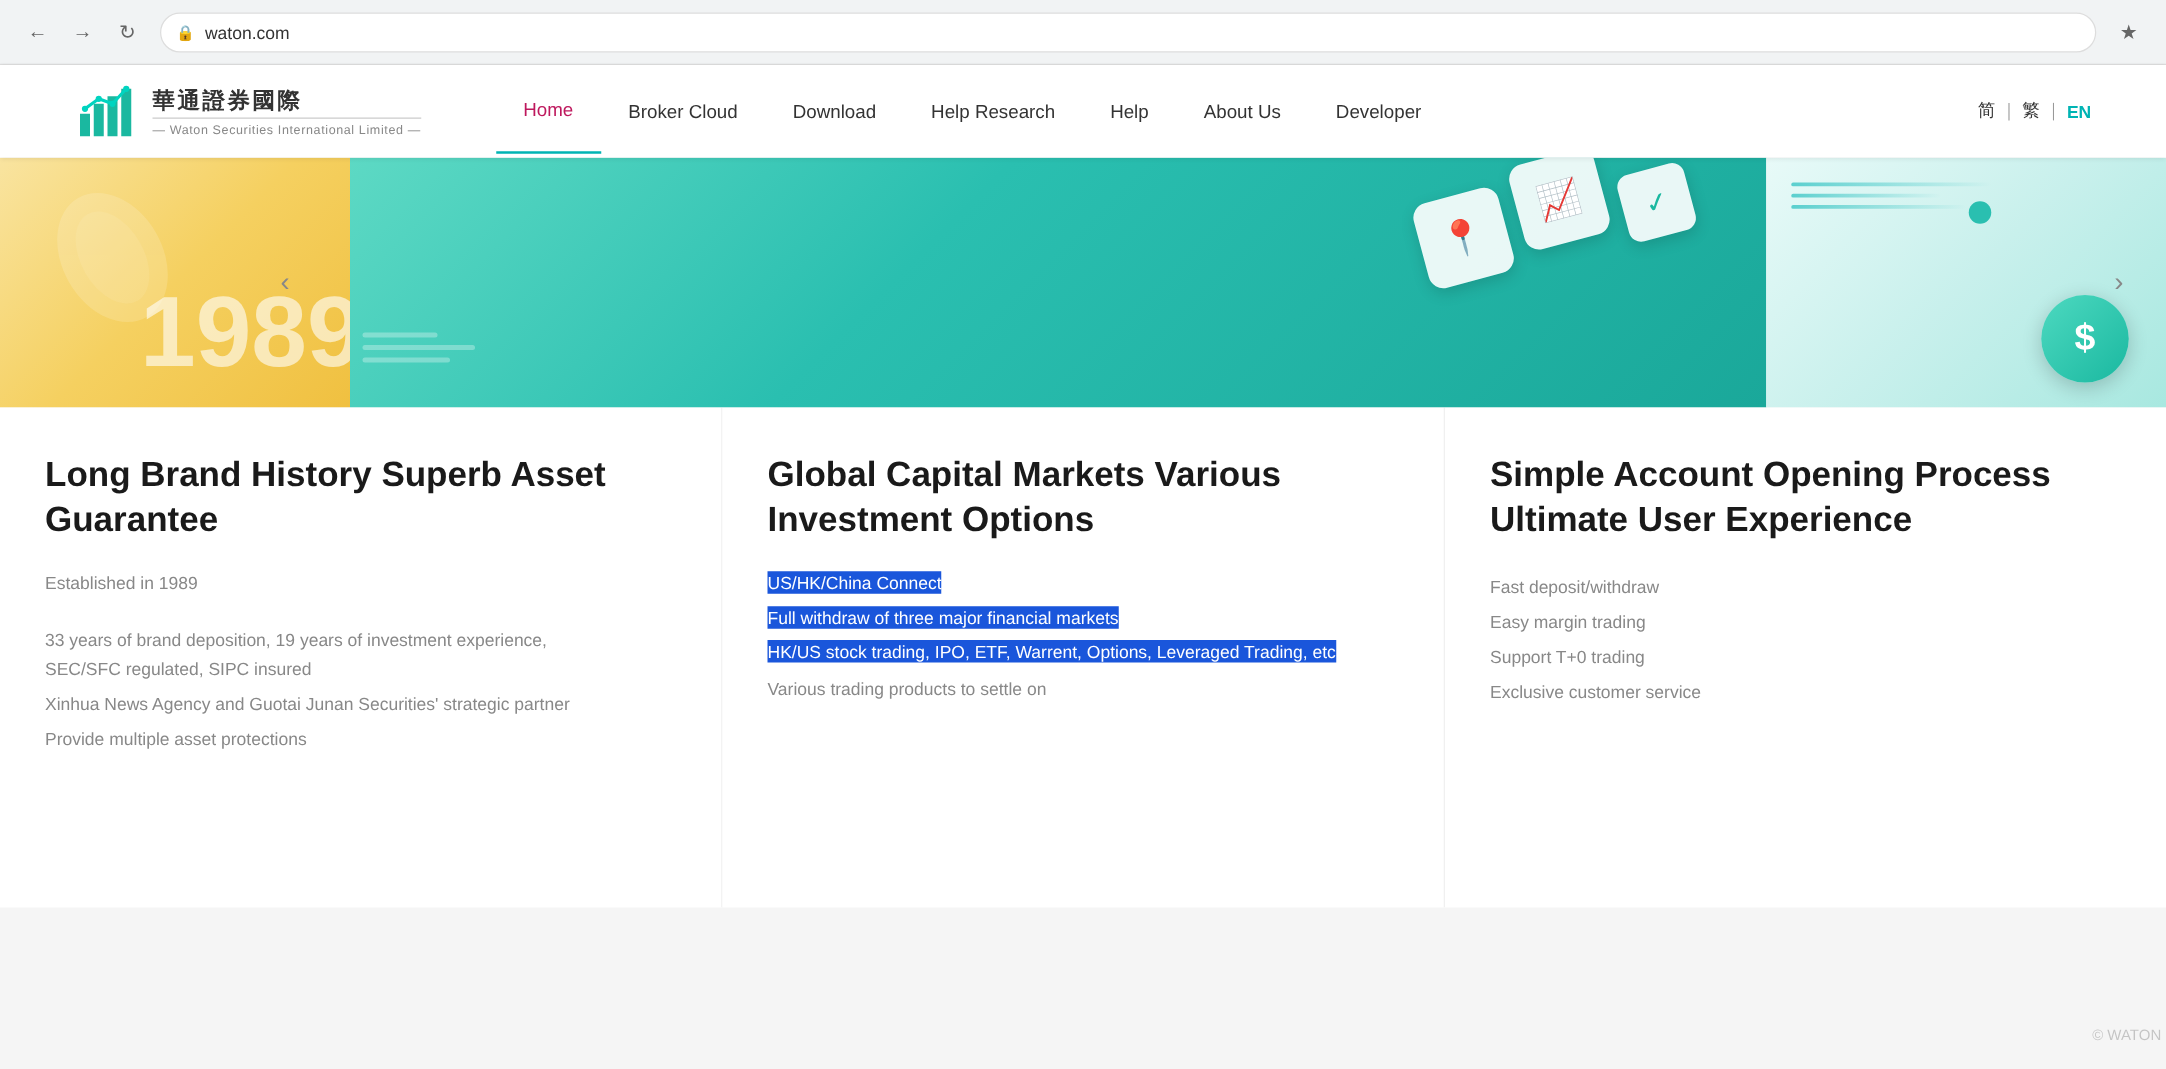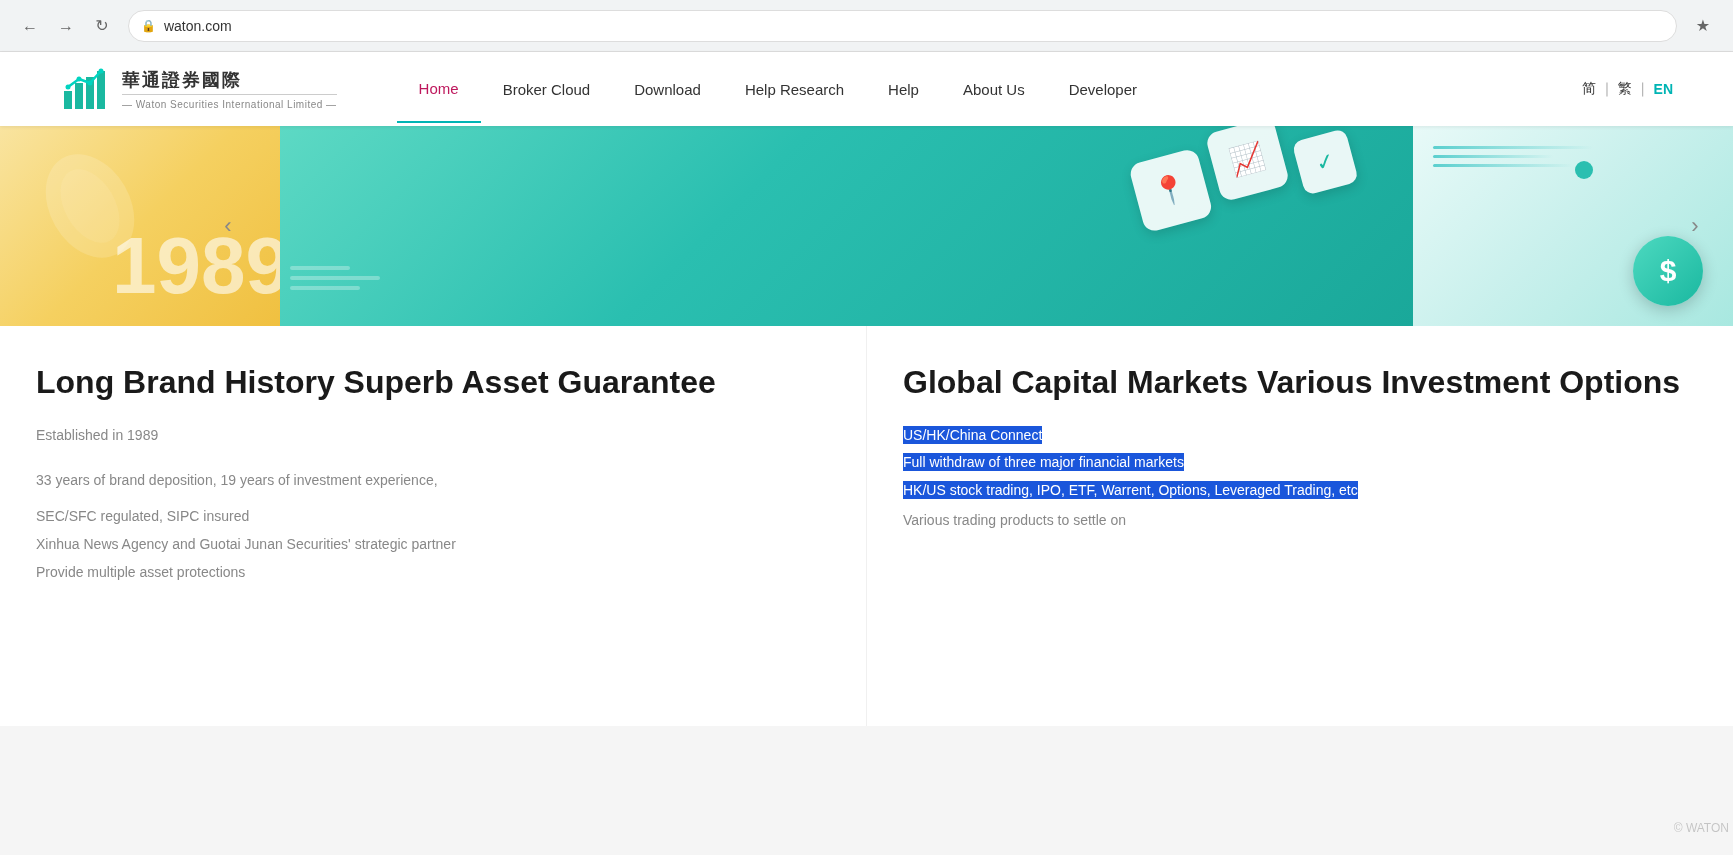--- a/index.html
+++ b/index.html
@@ -205,21 +205,21 @@
 
     .feature-card {
       flex: 1;
       padding: 36px 36px 40px;
       border-right: 1px solid #f0f0f0;
       background: #fff;
     }
     .feature-card:last-child { border-right: none; }
 
     .card-title {
-      font-size: 32px;
+      font-size: 28px;
       font-weight: 700;
       color: #1a1a1a;
       line-height: 1.3;
       margin-bottom: 20px;
     }
 
     .card-desc {
       font-size: 14px;
       color: #888;
       line-height: 1.7;
@@ -385,21 +385,21 @@
       <span>›</span>
     </button>
   </div>
 
   <div class="cards-section">
 
     <div class="feature-card">
       <h2 class="card-title">Long Brand History Superb Asset Guarantee</h2>
       <div class="card-desc">
         <p style="margin-bottom:22px;">Established in 1989</p>
-        <p style="margin-bottom:12px;">33 years of brand deposition, 19 years of investment experience,</p>
+        <p style="margin-bottom:0;">33 years of brand deposition, 19 years of investment experience,</p>
         <p style="margin-bottom:4px;">SEC/SFC regulated, SIPC insured</p>
         <p style="margin-bottom:4px;">Xinhua News Agency and Guotai Junan Securities' strategic partner</p>
         <p>Provide multiple asset protections</p>
       </div>
     </div>
 
     <div class="feature-card">
       <h2 class="card-title">Global Capital Markets Various Investment Options</h2>
       <div class="card-desc">
         <p style="margin-bottom:4px;">
@@ -408,18 +408,27 @@
         <p style="margin-bottom:4px;">
           <span class="highlight-blue">Full withdraw of three major financial markets</span>
         </p>
         <p style="margin-bottom:6px;">
           <span class="highlight-blue">HK/US stock trading, IPO, ETF, Warrent, Options, Leveraged Trading, etc</span>
         </p>
         <p>Various trading products to settle on</p>
       </div>
     </div>
 
+    <div class="feature-card">
+      <h2 class="card-title">Simple Account Opening Process Ultimate User Experience</h2>
+      <ul class="card-list">
+        <li>Fast deposit/withdraw</li>
+        <li>Easy margin trading</li>
+        <li>Support T+0 trading</li>
+        <li>Exclusive customer service</li>
+      </ul>
+    </div>
 
   </div>
 
 </div>
 
 <div class="watermark">© WATON</div>
 
 </body></html>

